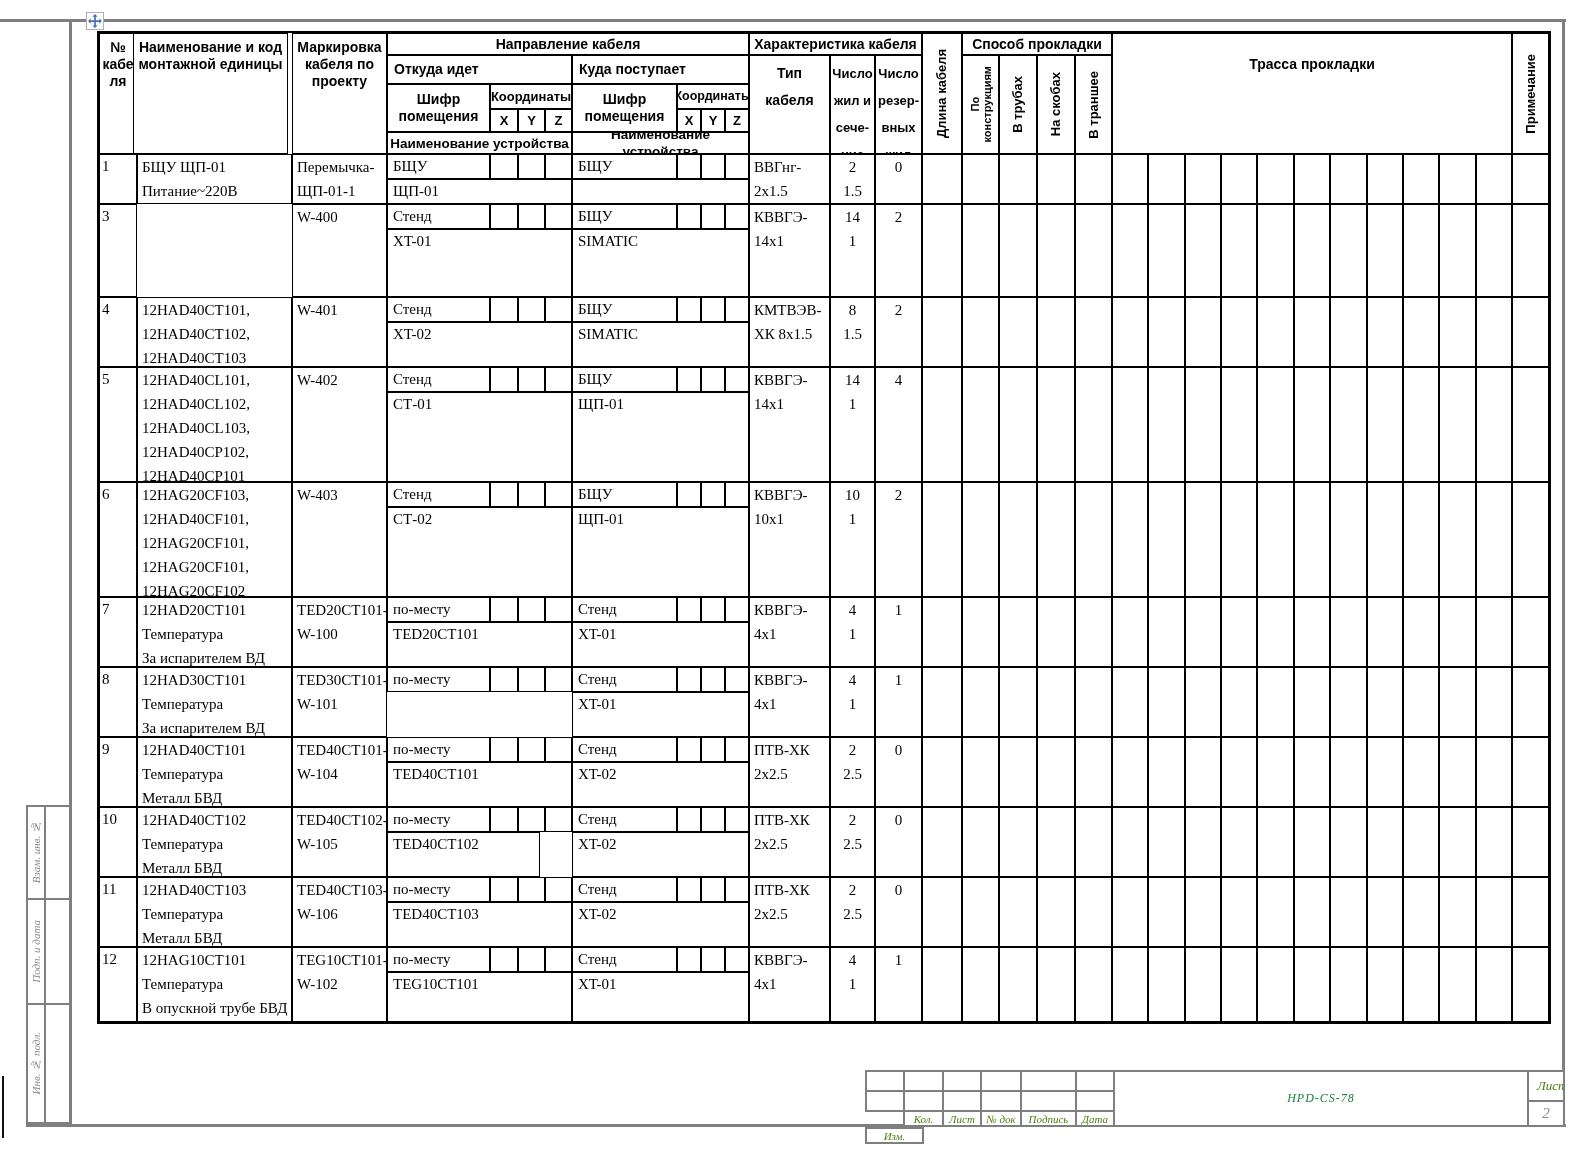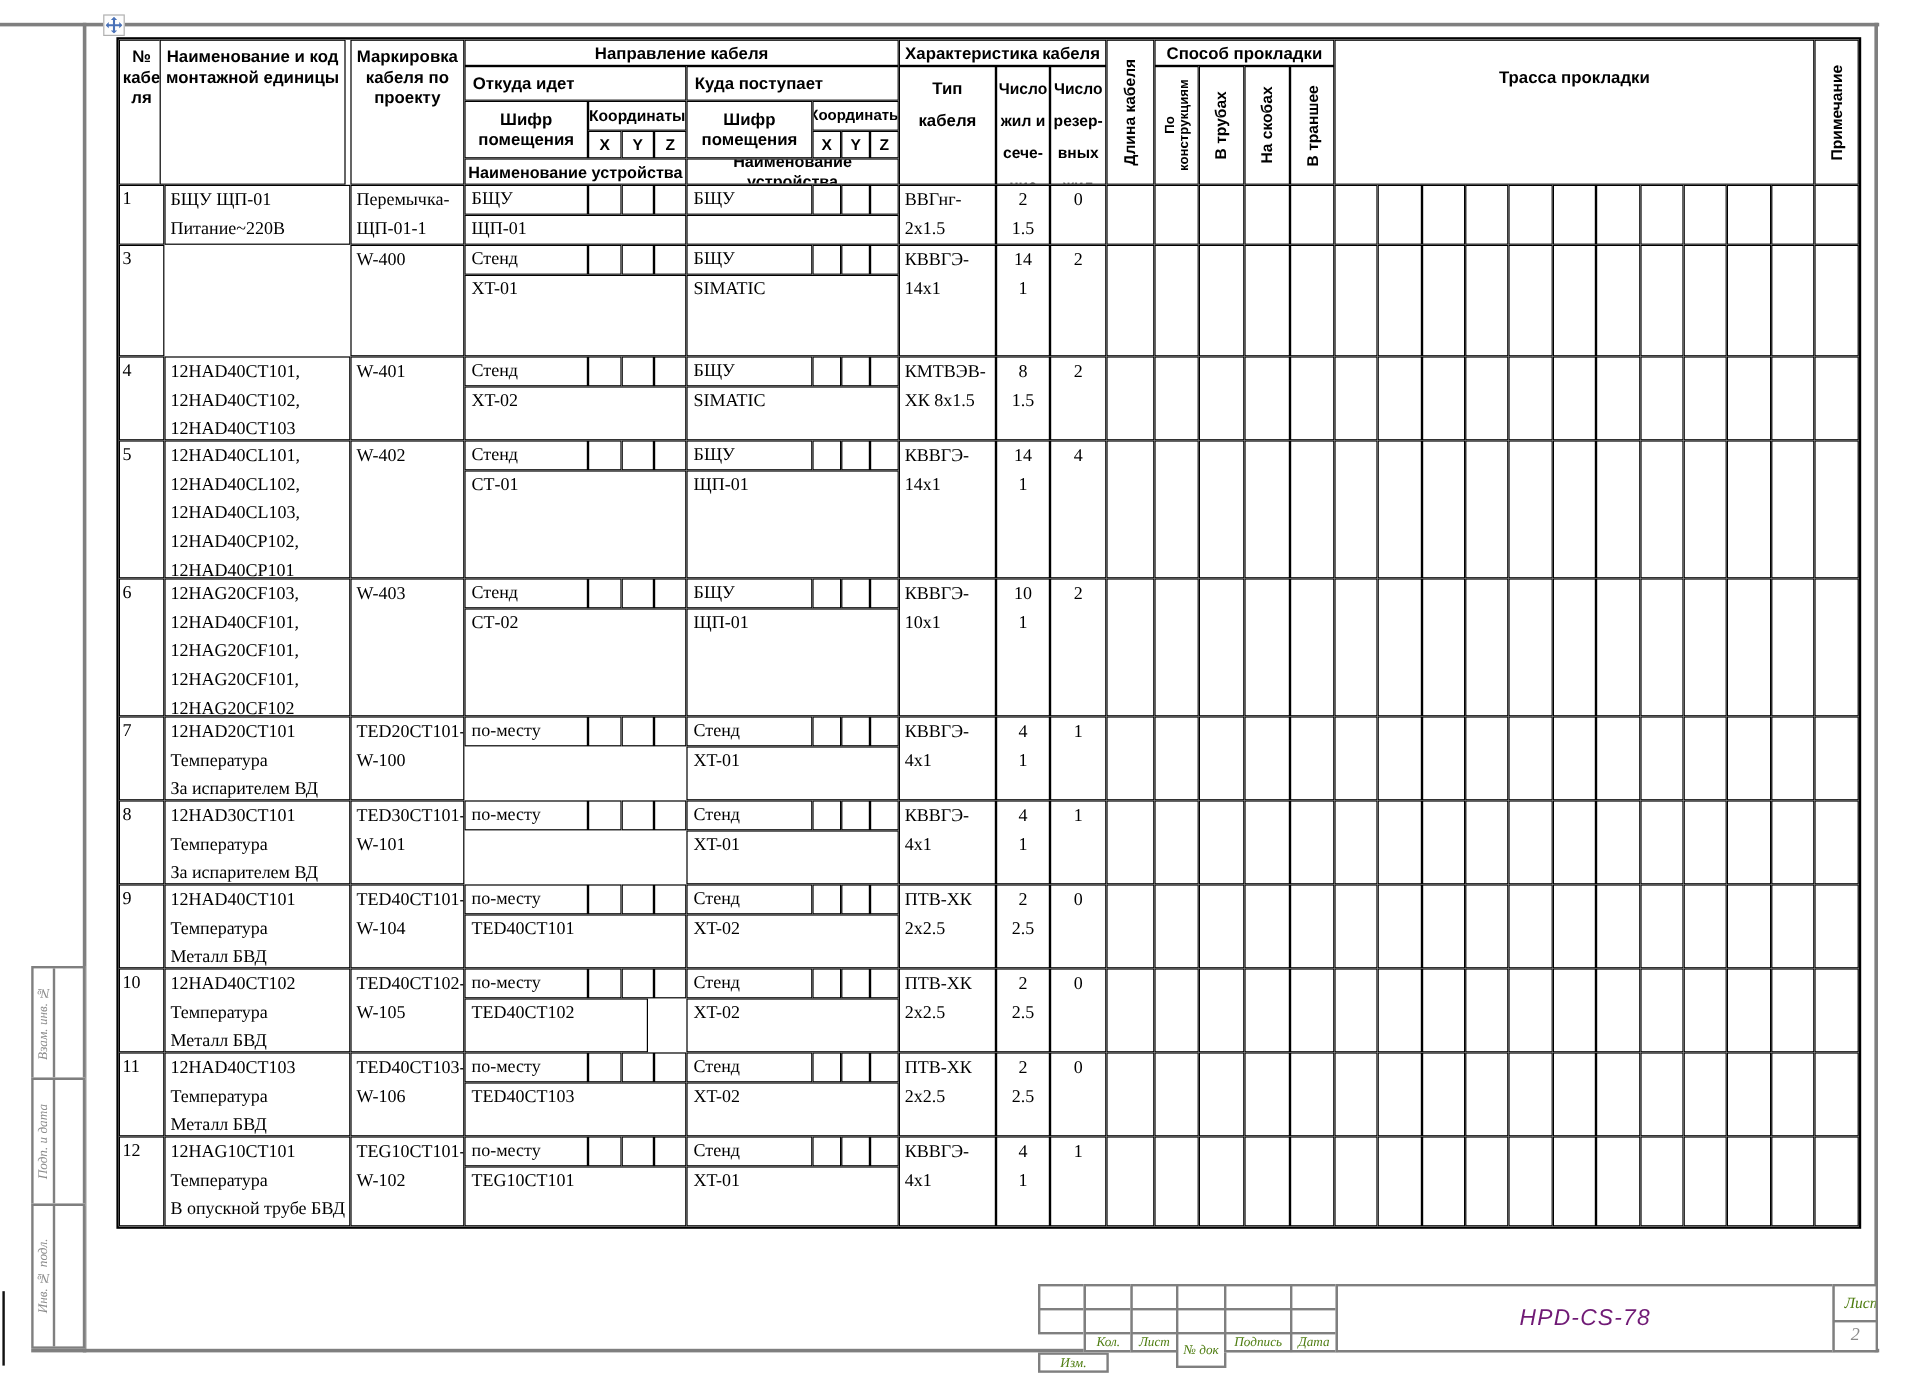--- a/index.html
+++ b/index.html
@@ -28,22 +28,22 @@
   
   .stampbox{position:absolute;box-sizing:border-box;border:2px solid #7f7f7f;background:#fff;}
   .stamplabel{position:absolute;box-sizing:border-box;border-right:2px solid #7f7f7f;
               display:flex;align-items:center;justify-content:center;}
   .stamptext{writing-mode:vertical-rl;transform:rotate(180deg);
              font-family:"Liberation Serif",serif;font-style:italic;font-size:11px;color:#8a8a8a;white-space:nowrap;}
   
   .tb{position:absolute;box-sizing:border-box;border:2px solid #7f7f7f;background:#fff;}
   .tblabel{font-family:"Liberation Serif",serif;font-style:italic;font-size:11px;color:#4d7c0f;
            display:flex;align-items:center;justify-content:center;white-space:nowrap;overflow:hidden;}
-  .doccode{font-family:Liberation Sans, sans-serif;font-style:italic;font-size:19px;
-           letter-spacing:1px;color:#701a75;display:flex;align-items:center;justify-content:center;}
+  .doccode{font-family:Liberation Serif, serif;font-style:italic;font-size:12px;
+           letter-spacing:1px;color:#15803d;display:flex;align-items:center;justify-content:center;}
   .sheetnum{font-family:"Liberation Serif",serif;font-style:italic;font-size:15px;color:#8a8a8a;
             display:flex;align-items:center;justify-content:center;}
   
   #move-handle{position:absolute;left:86px;top:12px;width:18px;height:18px;background:#fdfdfd;
                border:1px solid #b0b0b0;box-sizing:border-box;display:flex;align-items:center;justify-content:center;cursor:move;}
 </style>
 </head>
 <body>
 
 <div id="page">
@@ -383,20 +383,21 @@
             <div class="ln">За испарителем ВД</div>
           </div>
           <div class="cell txt" style="left: 193px; top: 0px; width: 95px; height: 70px;">
             <div class="ln">TED20CT101-</div>
             <div class="ln">W-100</div>
           </div>
           <div class="cell sub" style="left: 288px; top: 0px; width: 103px; height: 25px;">по-месту</div>
           <div class="cell" style="left: 391px; top: 0px; width: 28px; height: 25px;"></div>
           <div class="cell" style="left: 419px; top: 0px; width: 27px; height: 25px;"></div>
           <div class="cell" style="left: 446px; top: 0px; width: 27px; height: 25px;"></div>
+          <div class="cell sub" style="left: 288px; top: 25px; width: 185px; height: 45px;">TED20CT101</div>
           <div class="cell sub" style="left: 473px; top: 0px; width: 105px; height: 25px;">Стенд</div>
           <div class="cell" style="left: 578px; top: 0px; width: 24px; height: 25px;"></div>
           <div class="cell" style="left: 602px; top: 0px; width: 24px; height: 25px;"></div>
           <div class="cell" style="left: 626px; top: 0px; width: 24px; height: 25px;"></div>
           <div class="cell sub" style="left: 473px; top: 25px; width: 177px; height: 45px;">XT-01</div>
           <div class="cell txt" style="left: 650px; top: 0px; width: 81px; height: 70px;">
             <div class="ln">КВВГЭ-</div>
             <div class="ln">4x1</div>
           </div>
           <div class="cell txt ctr" style="left: 731px; top: 0px; width: 45px; height: 70px;">
@@ -685,21 +686,21 @@
     <div class="tb tblabel" style="left:210px;top:0;width:40px;height:22px;"></div>
     <div class="tb tblabel" style="left:0;top:20px;width:40px;height:22px;"></div>
     <div class="tb tblabel" style="left:38px;top:20px;width:41px;height:22px;"></div>
     <div class="tb tblabel" style="left:77px;top:20px;width:40px;height:22px;"></div>
     <div class="tb tblabel" style="left:115px;top:20px;width:42px;height:22px;"></div>
     <div class="tb tblabel" style="left:155px;top:20px;width:57px;height:22px;"></div>
     <div class="tb tblabel" style="left:210px;top:20px;width:40px;height:22px;"></div>
     <div class="tb tblabel" style="left:0;top:57px;width:59px;height:17px;">Изм.</div>
     <div class="tb tblabel" style="left:38px;top:40px;width:41px;height:17px;">Кол.</div>
     <div class="tb tblabel" style="left:77px;top:40px;width:40px;height:17px;">Лист</div>
-    <div class="tb tblabel" style="left:115px;top:40px;width:42px;height:30px;">№ док</div>
+    <div class="tb tblabel" style="left:115px;top:40px;width:42px;height:17px;">№ док</div>
     <div class="tb tblabel" style="left:155px;top:40px;width:57px;height:17px;">Подпись</div>
     <div class="tb tblabel" style="left:210px;top:40px;width:40px;height:17px;">Дата</div>
     <div class="tb doccode" style="left:248px;top:0;width:416px;height:57px;">HPD-CS-78</div>
     <div class="tb tblabel" style="left:662px;top:0;width:38px;height:32px;font-size:13px;justify-content:flex-start;padding-left:8px;">Лист</div>
     <div class="tb sheetnum" style="left:662px;top:30px;width:38px;height:27px;">2</div>
   </div>
 
 </div>
 
 </body></html>

